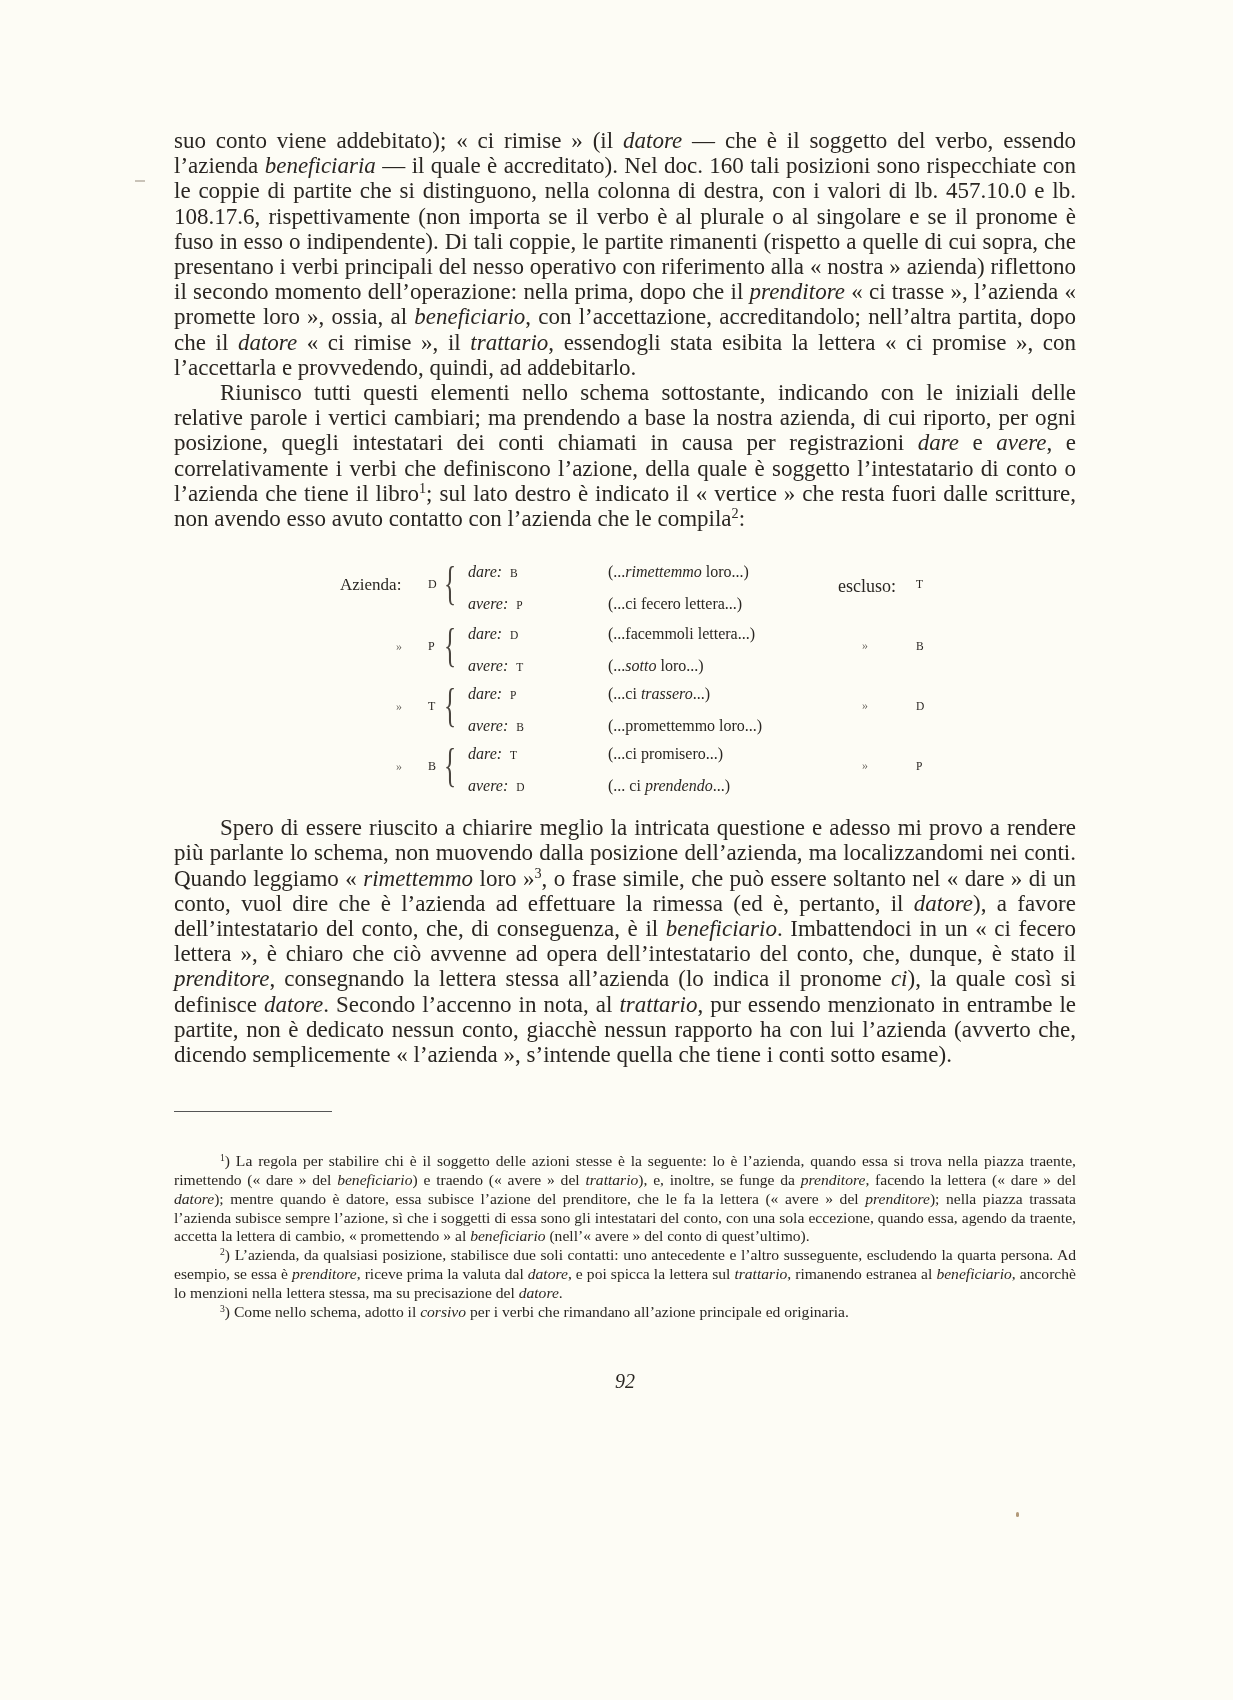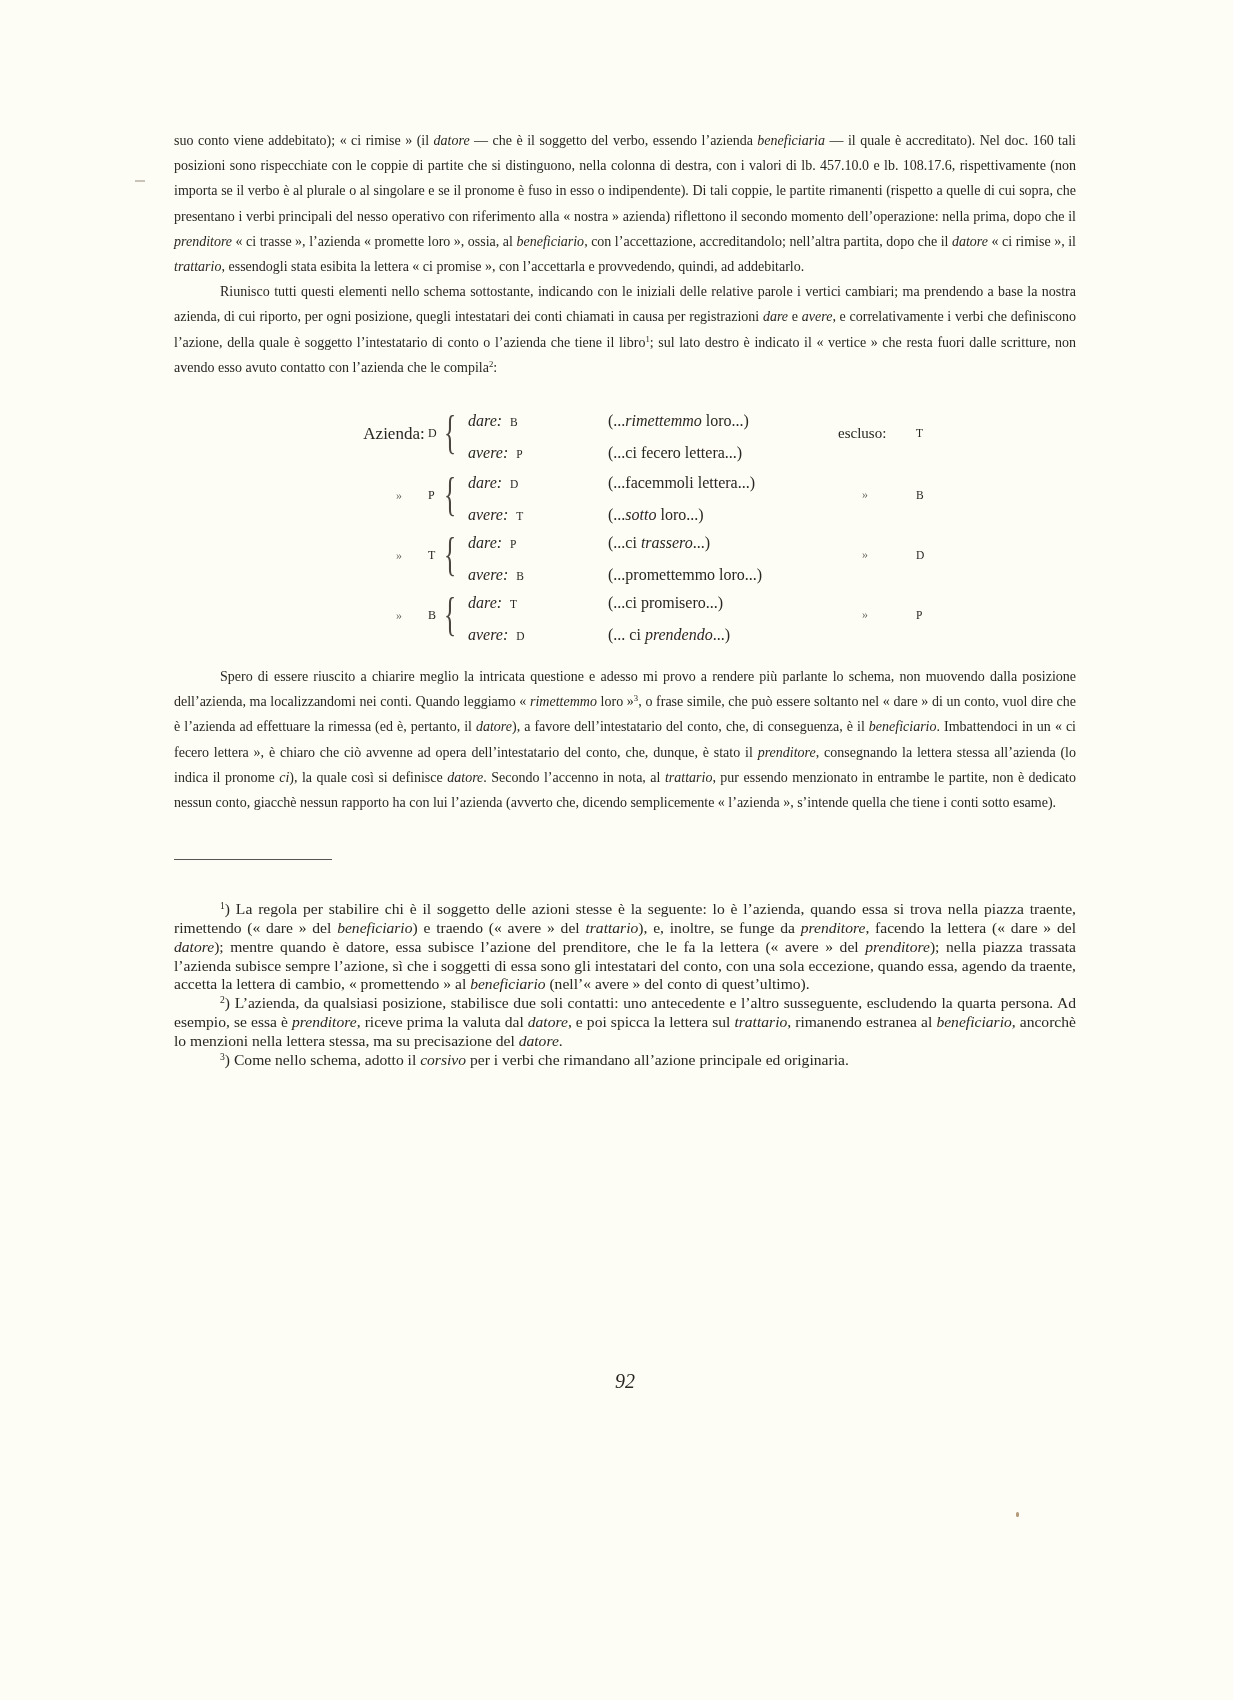--- a/index.html
+++ b/index.html
@@ -6,40 +6,40 @@
   body {
     width: 1233px; height: 1700px;
     background: #fdfcf5;
     font-family: "Liberation Serif", "DejaVu Serif", serif;
     color: #2a2622;
     position: relative;
     overflow: hidden;
   }
   .page { position: absolute; left: 174px; top: 128px; width: 902px; }
   .body-text {
-    font-size: 14px;
+    font-size: 23px;
     line-height: 25.2px;
     text-align: justify;
     margin: 0;
   }
   .body-text.indent { text-indent: 46px; }
   .body-text i { font-style: italic; }
   sup { font-size: 0.62em; line-height: 0; vertical-align: 0.55em; }
 
   
   .schema { position: relative; height: 250px; margin-top: 34px; font-size: 16px; }
   .schema-row { position: absolute; left: 0; width: 902px; height: 44px; }
-  .s-label { position: absolute; text-align: center; width: 84px; left: 178px; top: 10px; font-size: 17px; }
+  .s-label { position: absolute; text-align: left; width: 84px; left: 166px; top: 10px; font-size: 17px; }
   .s-ditto { position: absolute; left: 222px; top: 12px; font-size: 12px; color: #6a665f; }
   .s-pos { position: absolute; left: 254px; top: 12px; font-size: 12px; letter-spacing: .5px; }
   .s-brace { position: absolute; left: 270px; top: -4px; font-size: 46px; line-height: 46px; font-weight: 100; color: #4a453f; transform: scaleX(.55); transform-origin: left; }
   .s-side { position: absolute; left: 294px; font-style: italic; font-size: 16px; }
   .s-side .code { font-style: normal; font-size: 11.5px; margin-left: 8px; letter-spacing: .5px; }
   .s-verb { position: absolute; left: 434px; font-size: 16px; }
-  .s-excl { position: absolute; left: 664px; top: 11px; font-size: 15px; }
+  .s-excl { position: absolute; left: 664px; top: 11px; font-size: 18px; }
   .s-excl-ditto { position: absolute; left: 688px; top: 11px; font-size: 12px; color: #6a665f; }
   .s-excl-code { position: absolute; left: 742px; top: 13px; font-size: 11.5px; }
   .top { top: -2px; } .bot { top: 30px; }
 
   .rule { width: 158px; height: 1px; background: #555; margin: 44px 0 0 0; }
   .notes { margin-top: 40px; }
   .note {
     font-size: 15.6px;
     line-height: 18.8px;
     text-align: justify;

